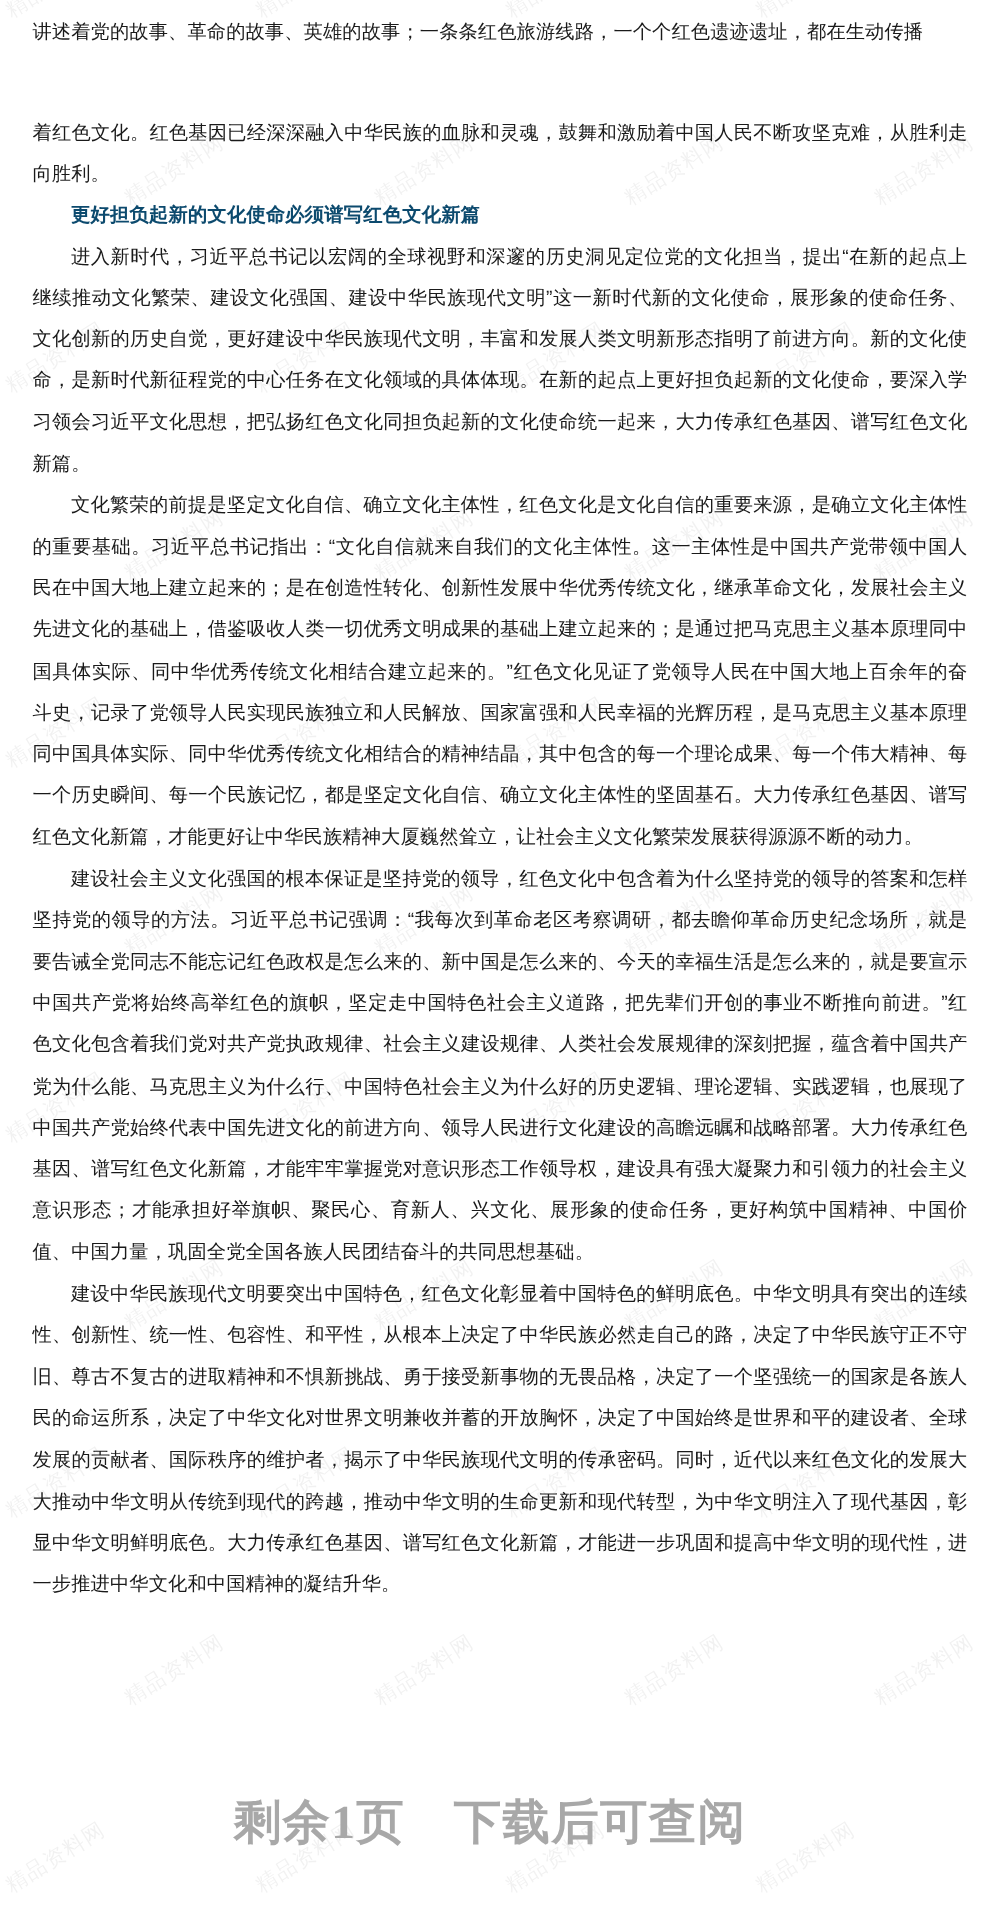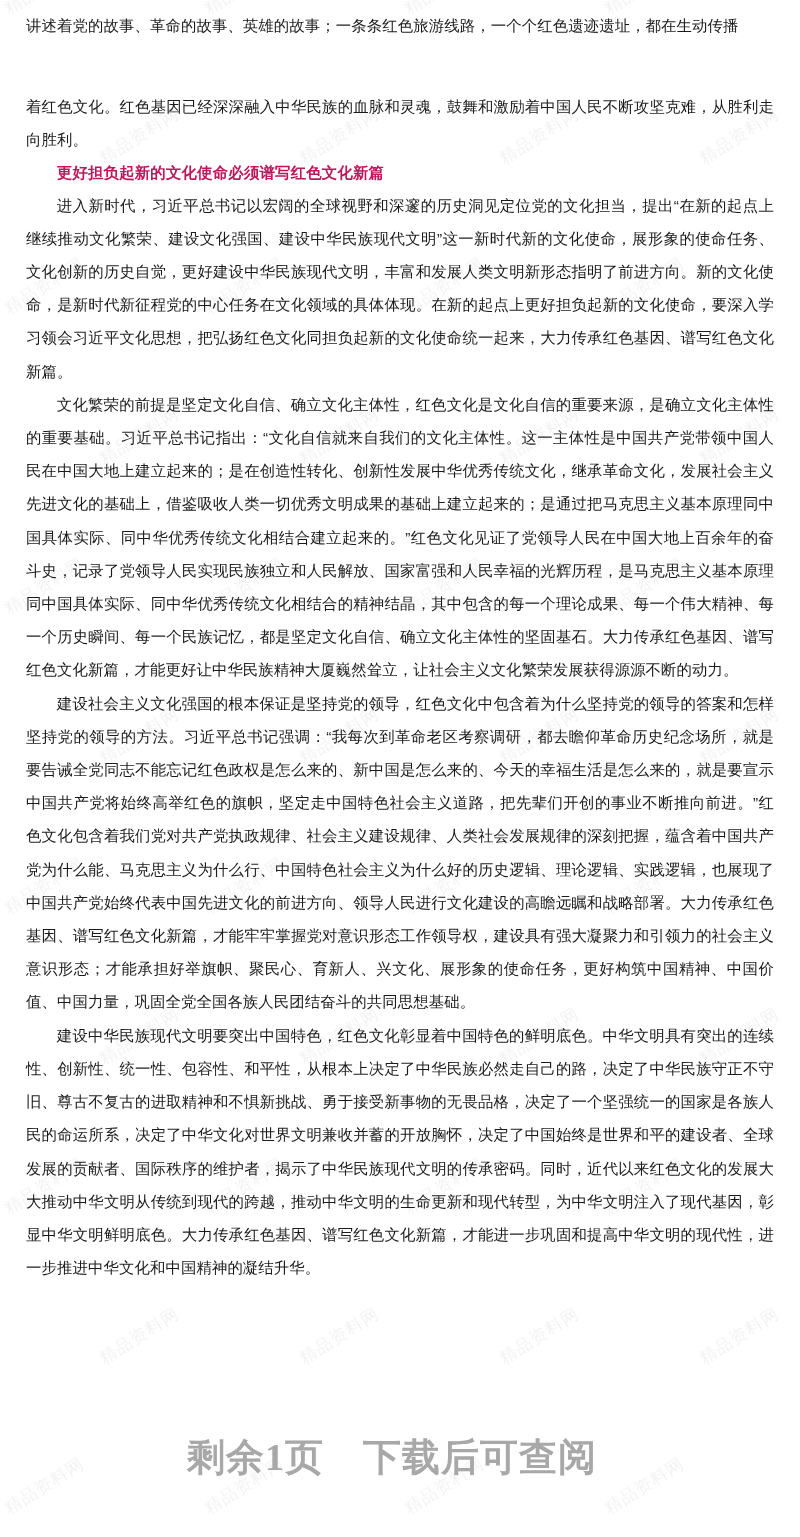--- a/index.html
+++ b/index.html
@@ -76,21 +76,21 @@
     height: 48px;
   }
 
   h2.section-head {
     margin: 0;
     font-size: 15.4px;
     line-height: 32px;
     font-weight: bold;
     text-indent: 2em;
     letter-spacing: 0.2px;
-    color: #be185d;
+    color: #0c4a6e;
   }
 
   
   .footer-notice {
     position: absolute;
     left: 0;
     right: 16px;
     top: 1432px;
     text-align: center;
     z-index: 2;

